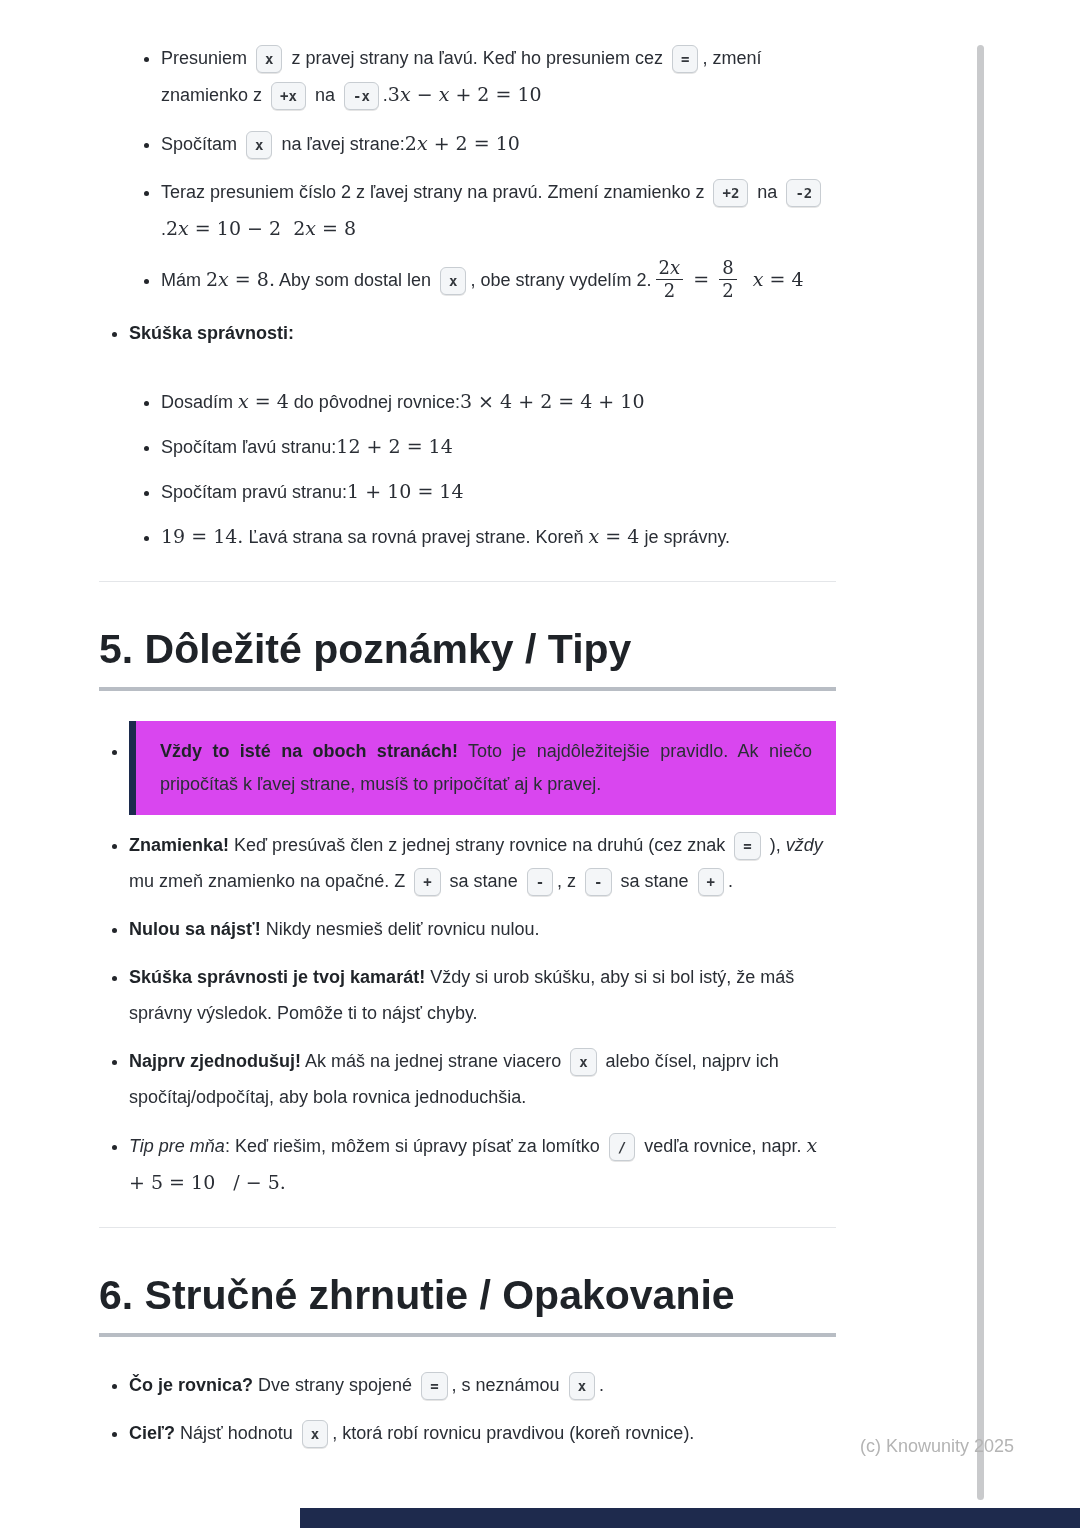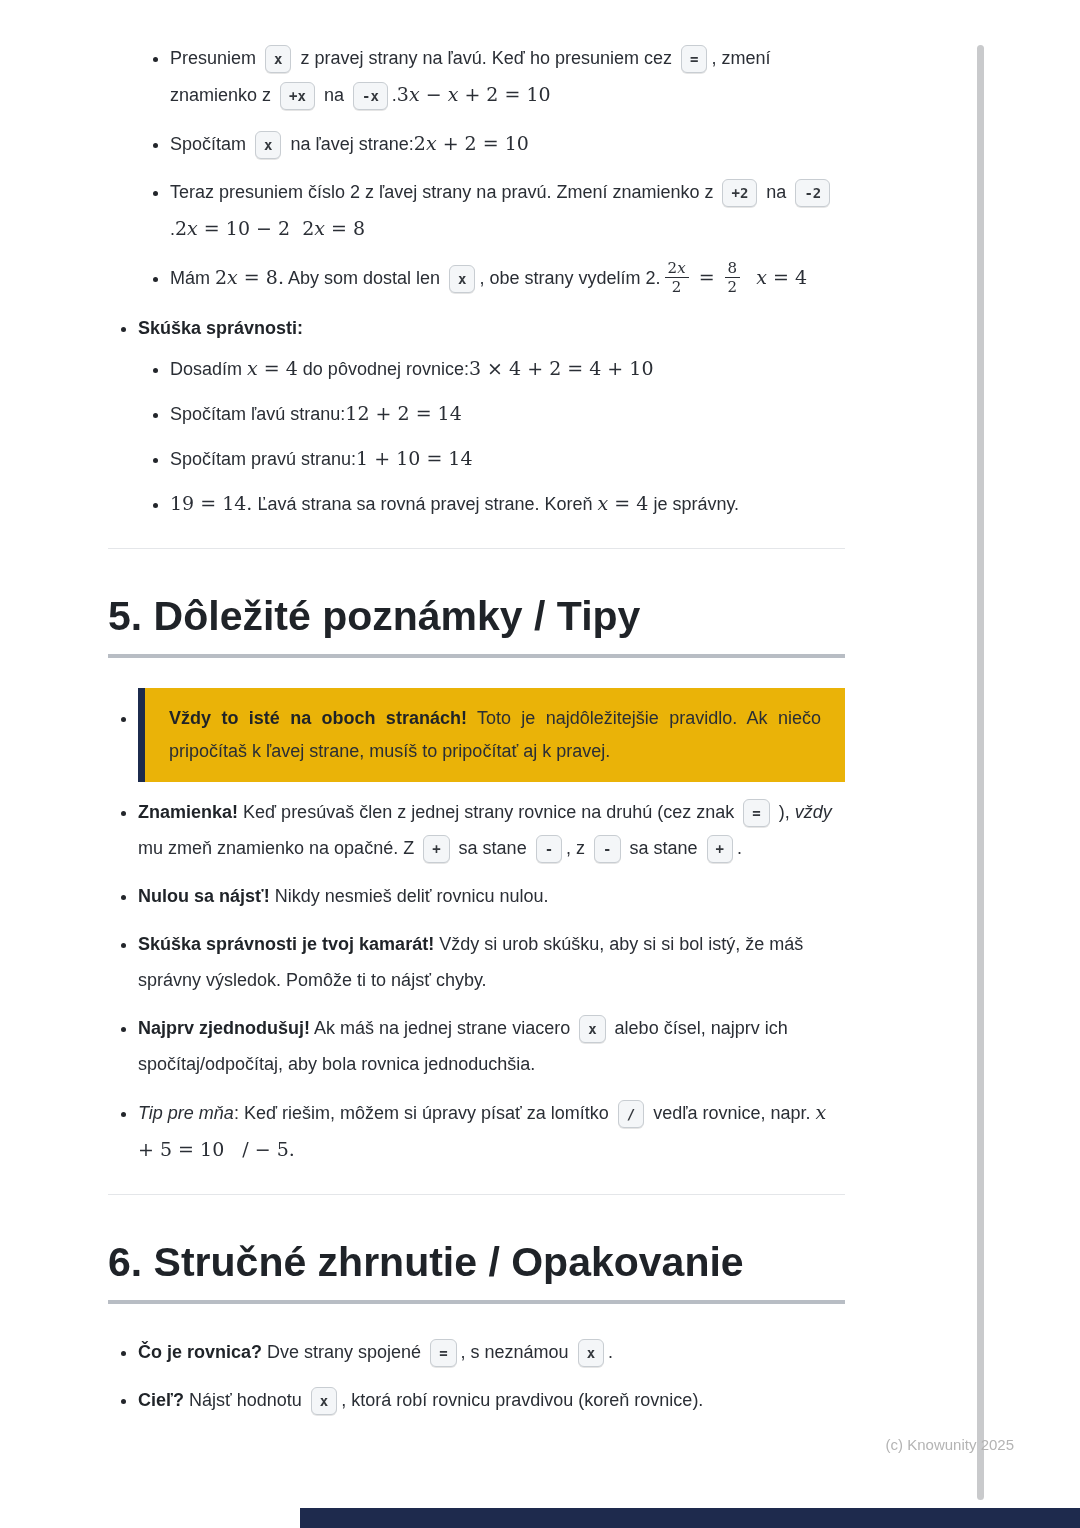--- a/index.html
+++ b/index.html
@@ -5,42 +5,42 @@
   * { box-sizing: border-box; }
   html, body { margin: 0; padding: 0; }
   body {
     width: 1080px; height: 1528px;
     position: relative; overflow: hidden;
     background: #ffffff;
     font-family: "Liberation Sans", sans-serif;
     color: #2a2e35;
   }
   .content {
-    position: absolute; left: 108px; top: 40px; width: 737px;
+    position: absolute; left: 99px; top: 40px; width: 737px;
     font-size: 18px;
   }
   ul.lst { list-style: disc; margin: 0; padding-left: 30px; }
   ul.lst > li { line-height: 36px; margin-bottom: 12px; }
   li::marker { color: #23262b; }
   ul.nested-offset { padding-left: 62px; }
-  ul.sub { margin-top: 4px; padding-left: 32px; }
+  ul.sub { margin-top: 32px; padding-left: 32px; }
   ul.sub > li { margin-bottom: 8px; }
   ul.toplist { margin-top: 6px; }
 
   hr.divider { border: none; border-top: 1px solid #e4e6e9; margin: 26px 0; }
 
   h2.section {
     font-size: 41px; font-weight: bold; color: #1f2328;
     margin: 44px 0 30px; padding-bottom: 14px;
     border-bottom: 4px solid #b8bdc4;
   }
 
   li.quote-item { margin-bottom: 26px; list-style: disc; }
   .quote {
-    background: #eab308;
+    background: #d946ef;
     border-left: 7px solid #1c2b4d;
     padding: 14px 24px;
     margin: 2px 0 0 0;
     line-height: 33px;
     text-align: justify;
   }
 
   strong { font-weight: bold; color: #1f2328; }
   em { font-style: italic; }
 
@@ -57,35 +57,35 @@
     border-radius: 6px;
     box-shadow: 0 1px 0 rgba(0,0,0,0.10);
     color: #33373c;
     vertical-align: middle;
   }
 
   .math { font-family: "DejaVu Serif", serif; font-size: 19px; white-space: pre-wrap; }
   .math i { font-style: italic; }
   .frac {
     display: inline-block; vertical-align: middle; text-align: center;
-    font-family: "DejaVu Serif", serif; font-size: 15px; line-height: 1.2;
+    font-family: "DejaVu Serif", serif; font-size: 18px; line-height: 1.2;
     margin: 0 4px; transform: translateY(-2px);
   }
   .frac .num { display: block; border-bottom: 1px solid #2a2e35; padding: 0 3px; }
   .frac .den { display: block; }
   .frac i { font-style: italic; }
 
   .scrollbar {
     position: absolute; left: 977px; top: 45px;
     width: 7px; height: 1455px;
     background: #c9cacc; border-radius: 4px;
   }
   .footer-credit {
     position: absolute; right: 66px; top: 1436px;
-    font-size: 15px; color: #b4b4b4;
+    font-size: 18px; color: #b4b4b4;
   }
   .bottom-bar {
     position: absolute; left: 300px; right: 0; bottom: 0; height: 20px;
     background: #1e2a4d;
   }
 </style>
 </head>
 <body>
 
 <div class="content">

